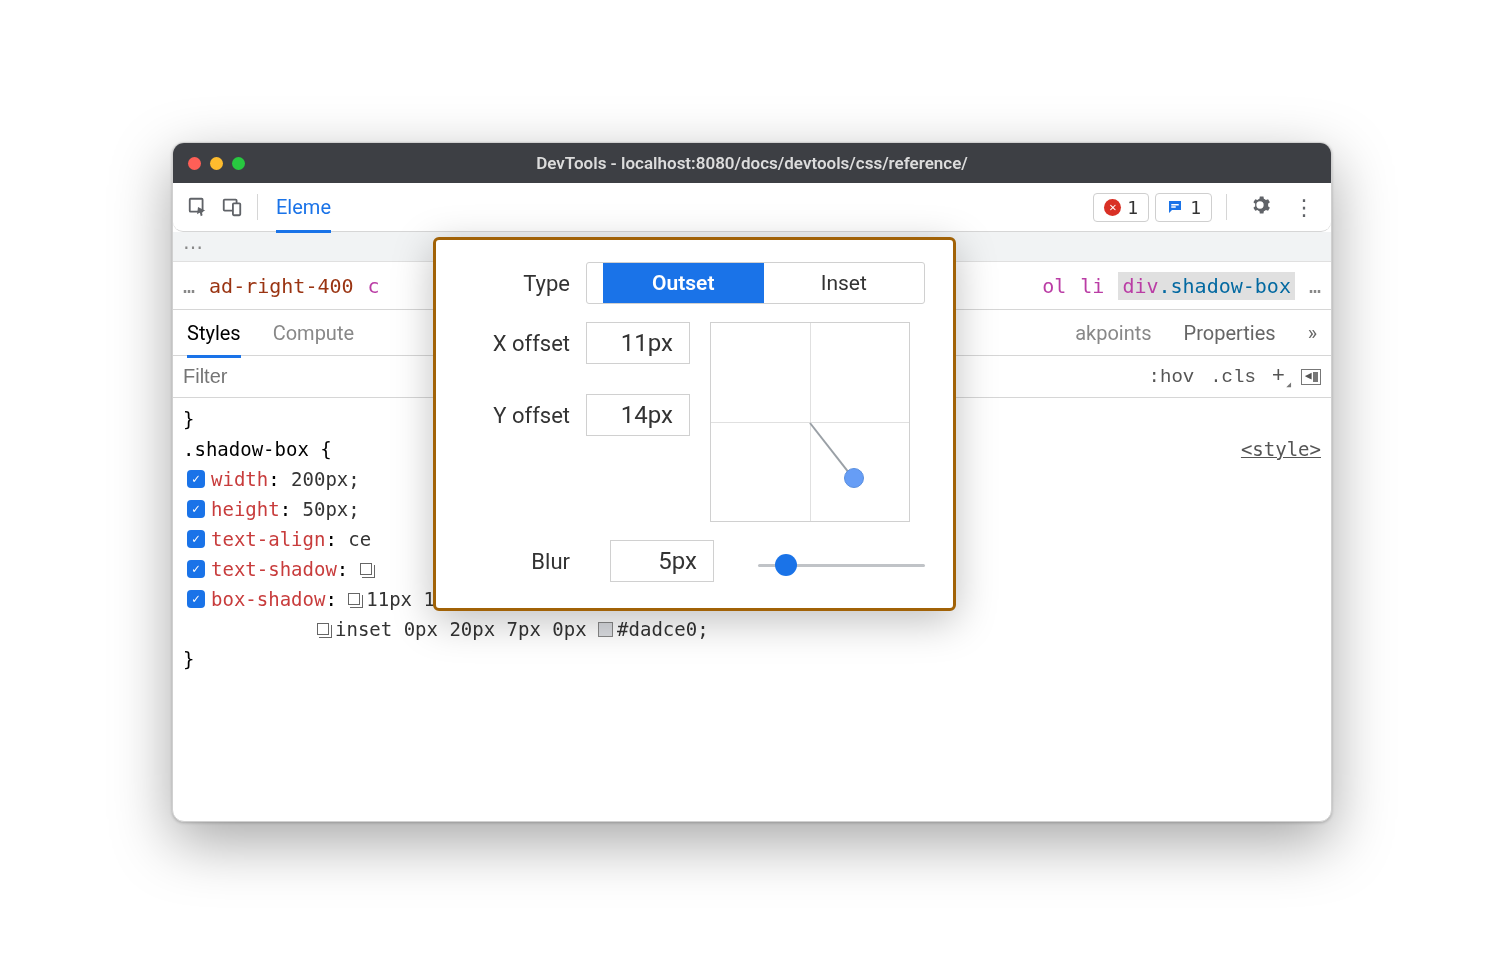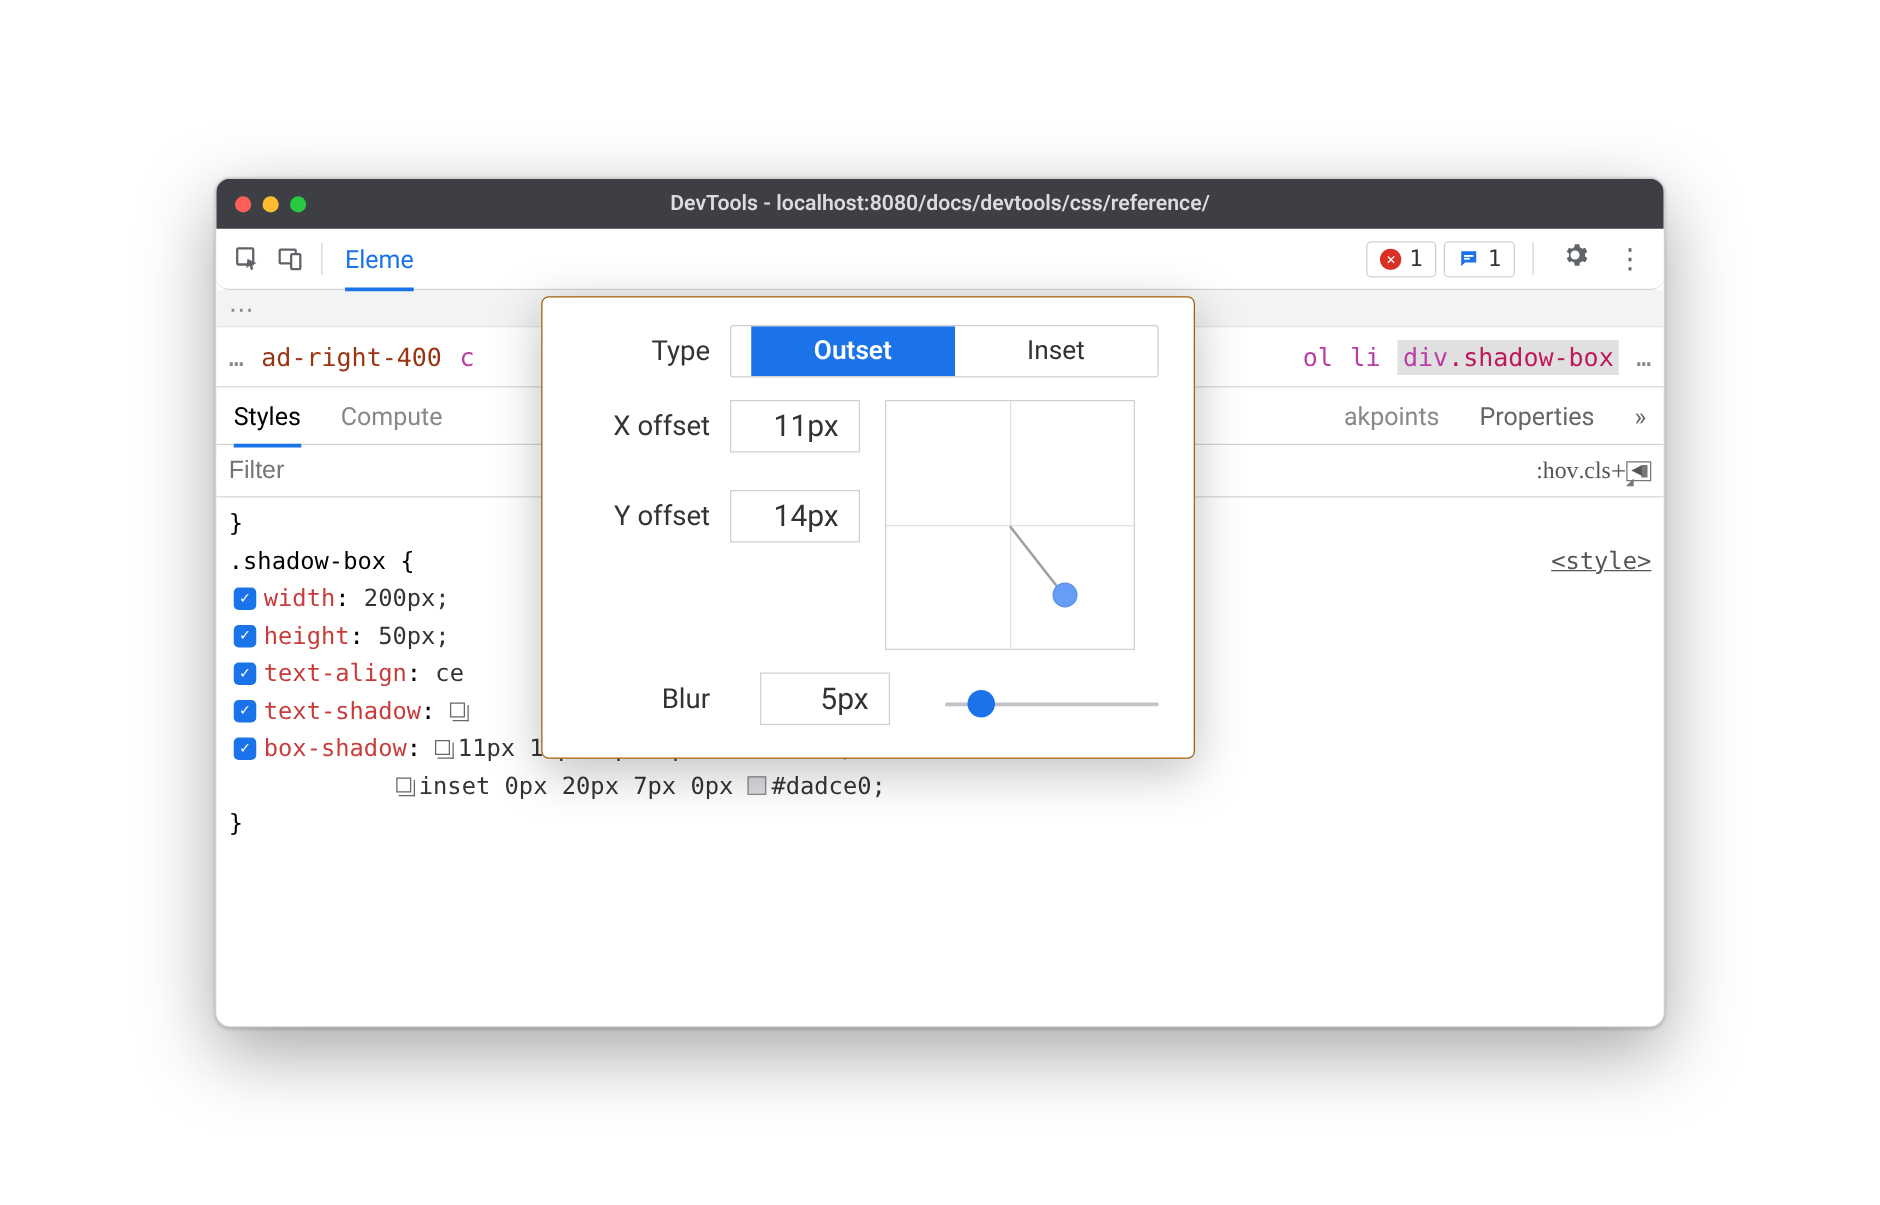--- a/index.html
+++ b/index.html
@@ -144,21 +144,21 @@
     align-items: center;
     padding: 0 10px;
     font-family: Menlo, Consolas, monospace;
     font-size: 20px;
     color: #555;
     flex-shrink: 0;
     gap: 14px;
     white-space: nowrap;
   }
   .bc-sel { color: #9a3412; }
-  .bc-sel .cls { color: #be185d; }
+  .bc-sel .cls { color: #0369a1; }
   .bc-sel.selected { background: #e0e0e0; padding: 2px 4px; }
   .bc-ell { color: #888; }
   .subtabs {
     height: 46px;
     border-bottom: 1px solid #d6d6d6;
     display: flex;
     align-items: center;
     font-size: 20px;
     color: #666;
     gap: 32px;
@@ -187,22 +187,23 @@
     flex: 1;
     border: none;
     font-size: 20px;
     padding: 0 10px;
     color: #666;
     outline: none;
   }
   .filter-tools {
     display: flex;
     align-items: center;
+    gap: 16px;
     padding-right: 10px;
-    font-family: Liberation Serif, serif;
+    font-family: Liberation Mono, monospace;
     font-size: 19px;
     color: #555;
   }
   .tool-btn {
     cursor: pointer;
   }
   .plus-icon { font-size: 22px; position: relative; }
   .plus-icon::after { content:"◢"; font-size: 8px; position:absolute; right:-6px; bottom:0; color:#777; }
   .panel-icon {
     border: 1px solid #777;
@@ -279,21 +280,21 @@
   .continuation {
     padding-left: 134px;
   }
   
   .popover {
     position: absolute;
     top: 94px;
     left: 260px;
     width: 523px;
     background: #fff;
-    border: 1px solid #a16207;
+    border: 3px solid #a16207;
     border-radius: 6px;
     box-shadow: 0 10px 40px rgba(0,0,0,0.25);
     padding: 22px 28px 26px 0;
     z-index: 100;
     color: #333;
   }
   .prow {
     display: flex;
     align-items: center;
     margin-bottom: 18px;

